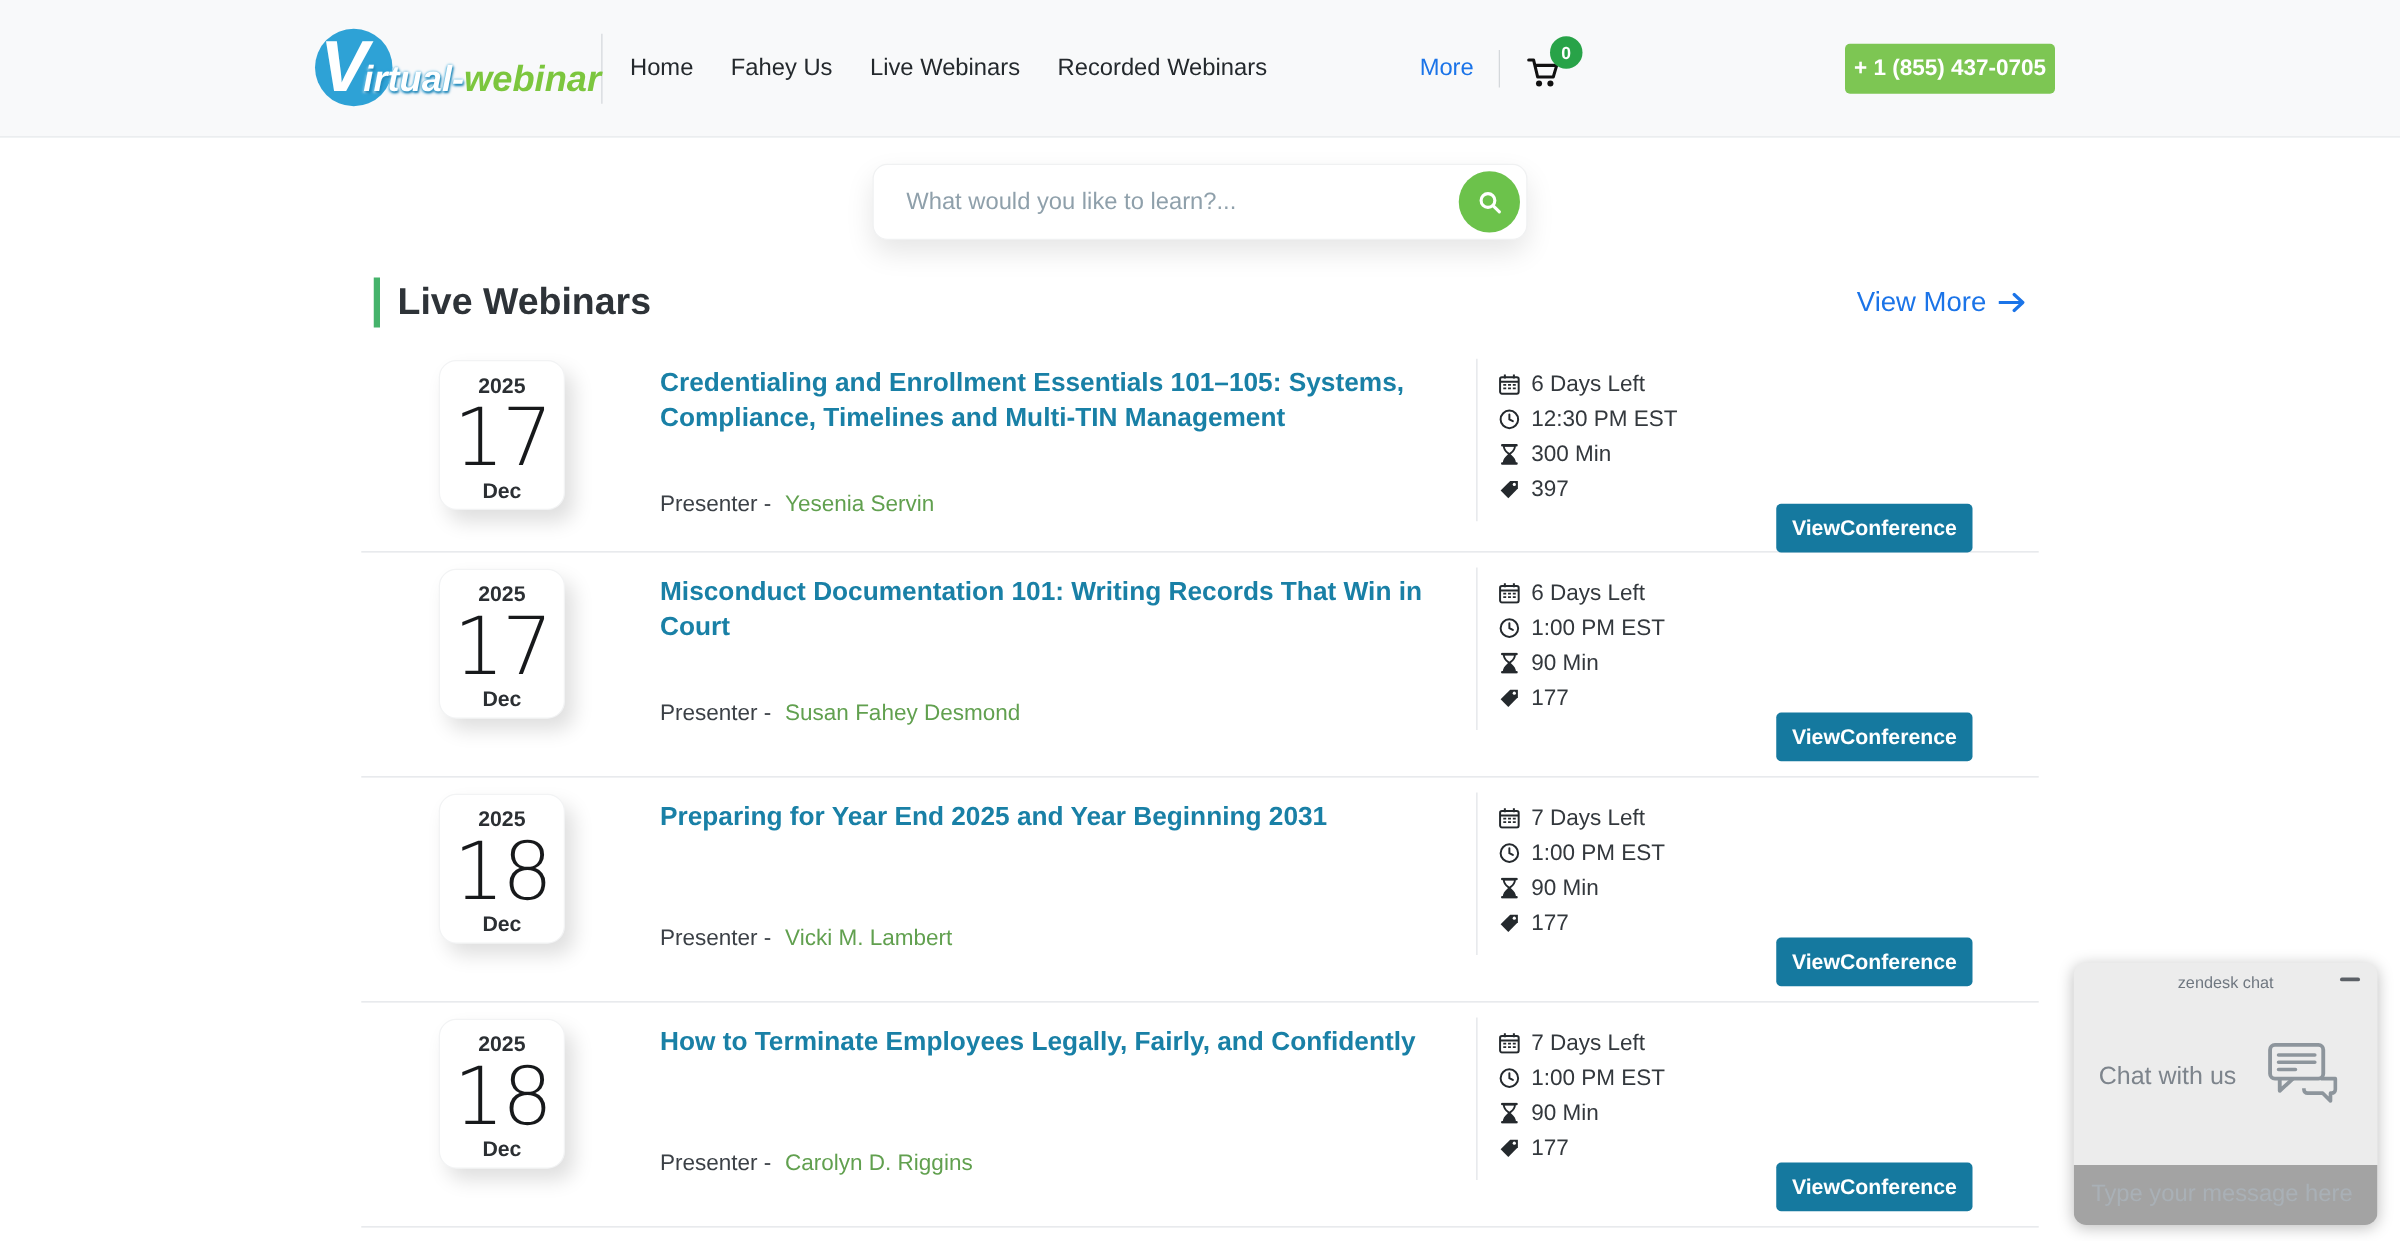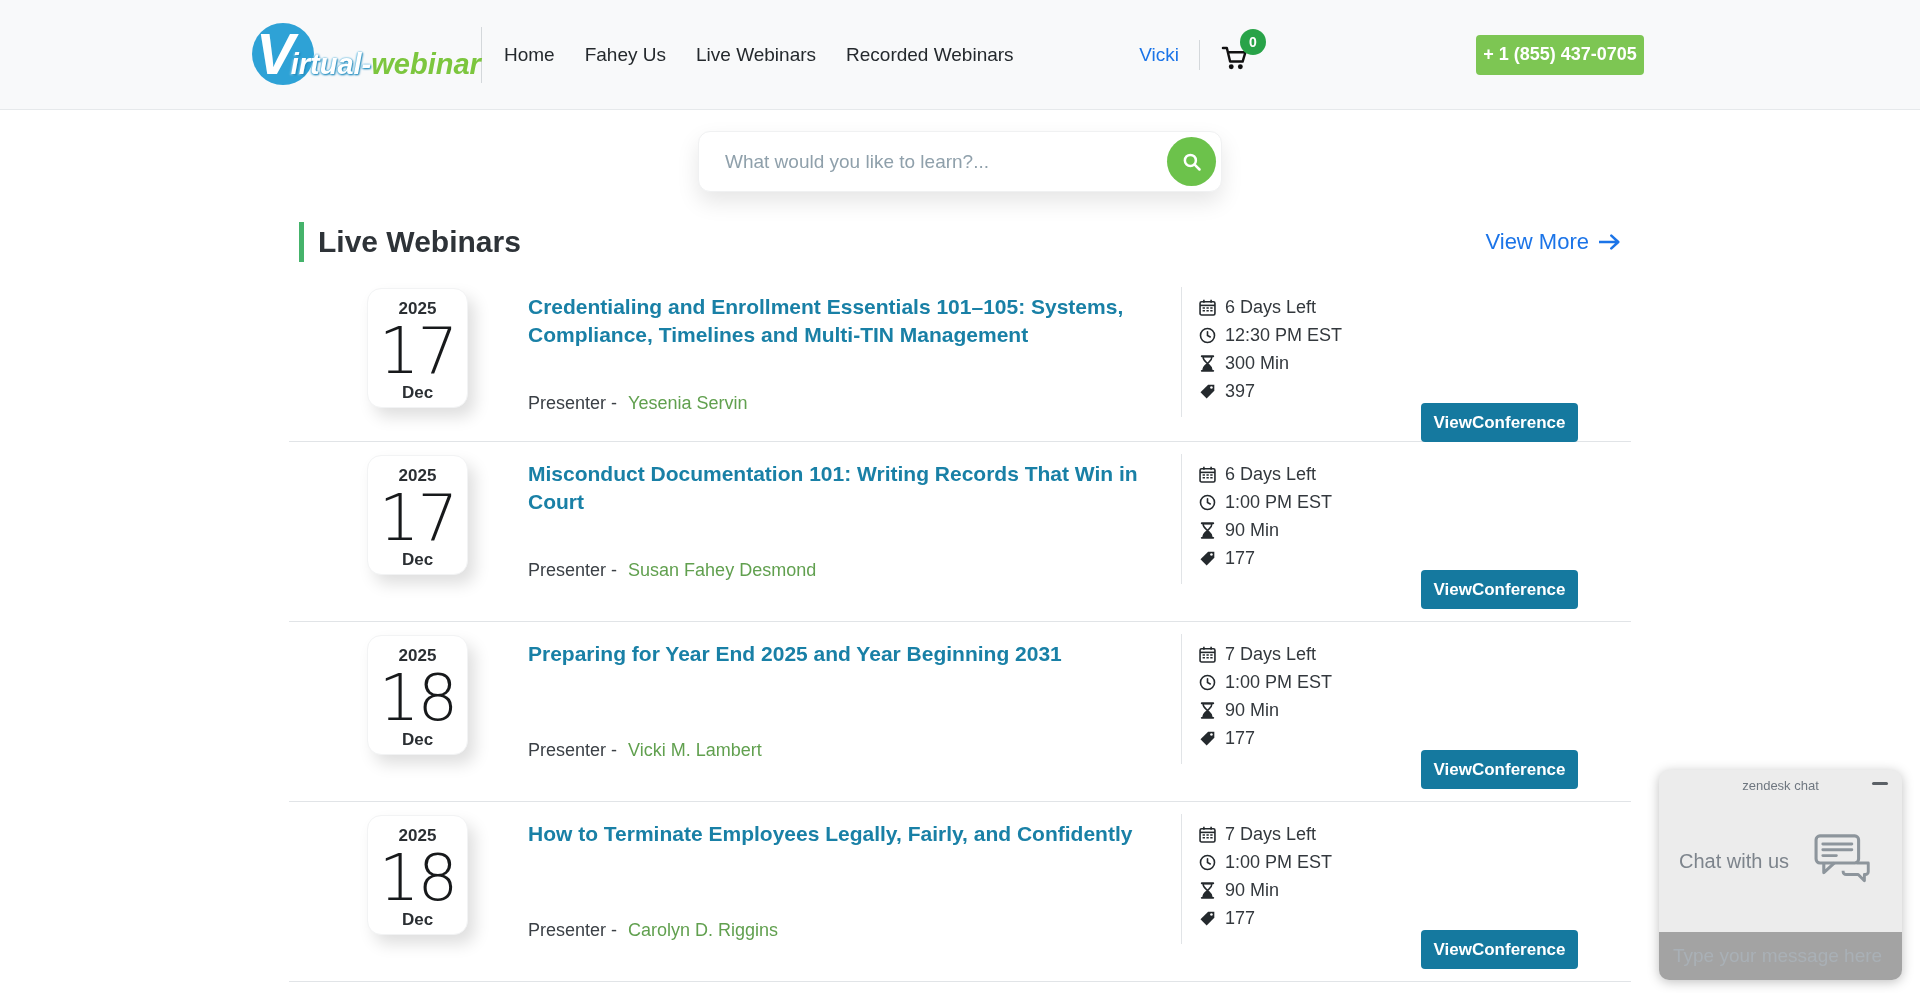--- a/index.html
+++ b/index.html
@@ -53,21 +53,21 @@
   .section-head { display:flex; align-items:center; margin-top:30px; }
   .green-bar { width:5px; height:40px; background:#45b36b; margin-left:10px; }
   .section-title { font-size:30px; font-weight:600; color:#2e3338; margin-left:14px; }
   .view-more { margin-left:auto; margin-right:10px; display:flex; align-items:center;
                gap:10px; color:#1b74e8; font-size:22px; cursor:pointer; text-decoration:none; }
 
   
   .cards { margin-top:13px; }
   .card { position:relative; height:180px; border-bottom:1px solid #e1e4e7; }
   .card.first { height:167px; }
-  .date-box { position:absolute; left:78px; top:13px; width:101px; height:120px;
+  .date-box { position:absolute; left:62px; top:13px; width:101px; height:120px;
               background:#fff; border-radius:14px; border:1px solid #f2f3f4;
               box-shadow:7px 9px 16px rgba(0,0,0,.13);
               display:flex; flex-direction:column; align-items:center;
               justify-content:space-between; padding:10px 0 12px; }
   .date-year { font-size:17px; font-weight:600; color:#2b2f33; }
   .date-day  { font-size:64px; font-weight:200; color:#17191b; line-height:1;
                font-family:"DejaVu Sans","Liberation Sans",sans-serif; letter-spacing:-2px;}
   .date-month{ font-size:17px; font-weight:600; color:#2b2f33; }
   .card-title { position:absolute; left:239px; top:18px; width:660px;
                 font-size:21px; font-weight:bold; color:#1980a6; line-height:1.32;
@@ -120,21 +120,21 @@
       </span>
     </div>
     <span class="vline tall"></span>
     <nav class="nav">
       <a>Home</a>
       <a>Fahey Us</a>
       <a>Live Webinars</a>
       <a>Recorded Webinars</a>
     </nav>
     <span class="spacer"></span>
-    <a class="login">Vicki</a>
+    <a class="login">More</a>
     <span class="vline short"></span>
     <div class="cart">
       <svg width="28" height="26" viewBox="0 0 16 16">
         <path d="M1.2 1.8h2.4l2 8.4h7.7l1.7-5.7H4.4" fill="none" stroke="#111" stroke-width="1.5" stroke-linecap="round" stroke-linejoin="round"></path>
         <circle cx="6.3" cy="13.4" r="1.5" fill="#111"></circle>
         <circle cx="11.9" cy="13.4" r="1.5" fill="#111"></circle>
       </svg>
       <span class="cart-badge">0</span>
     </div>
     <button class="phone-btn">+ 1 (855) 437-0705</button>

